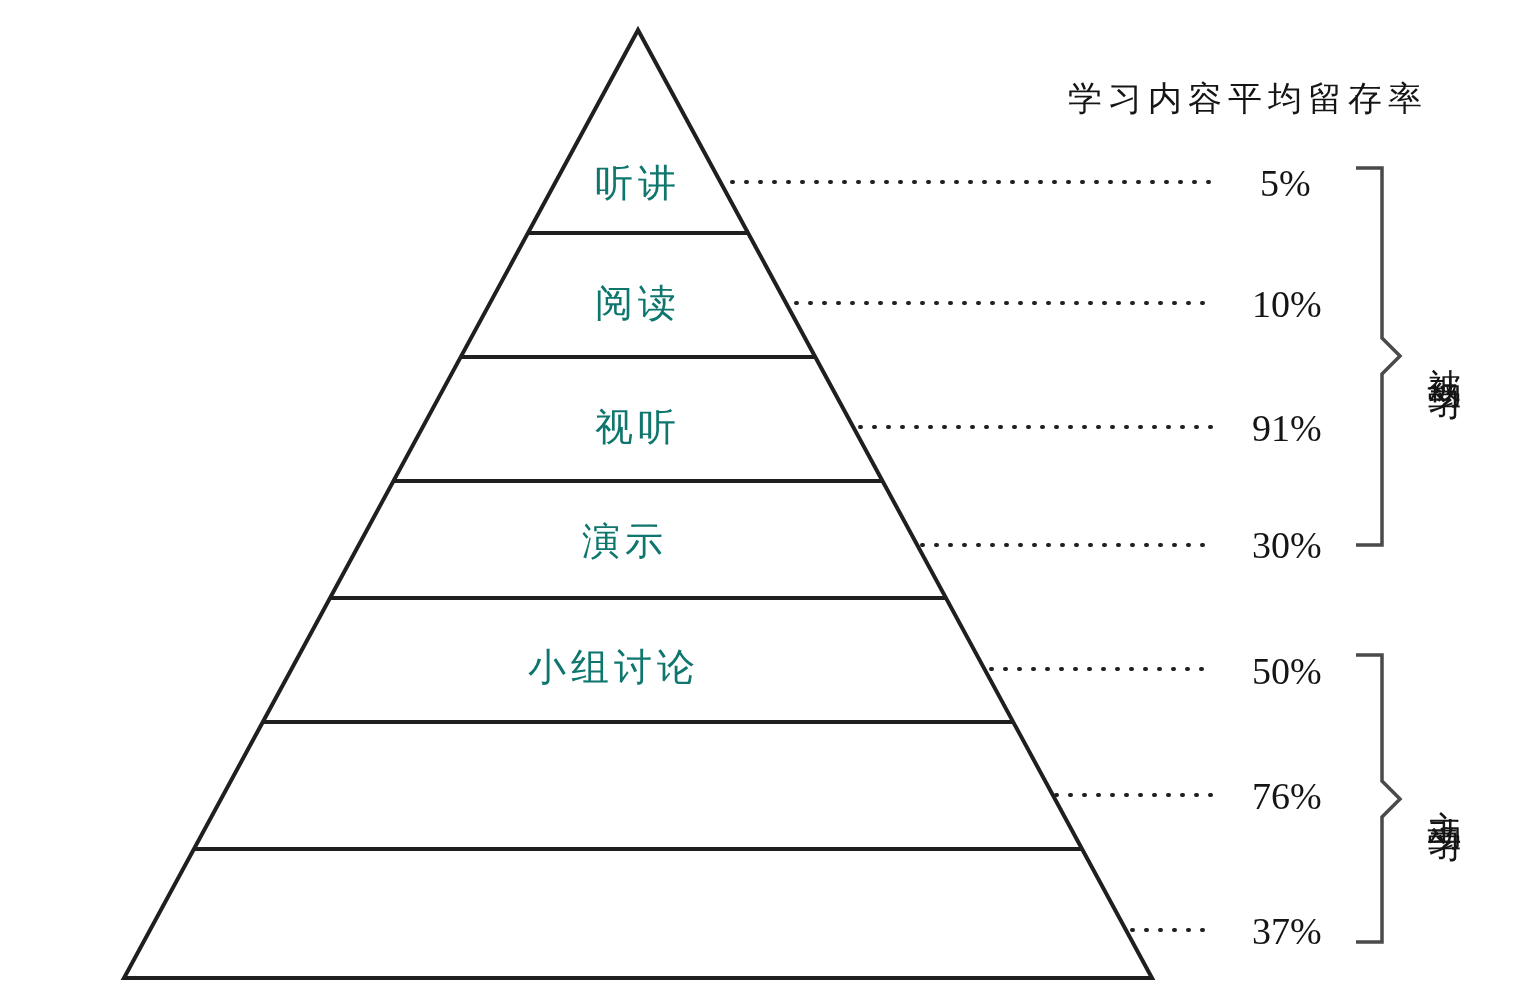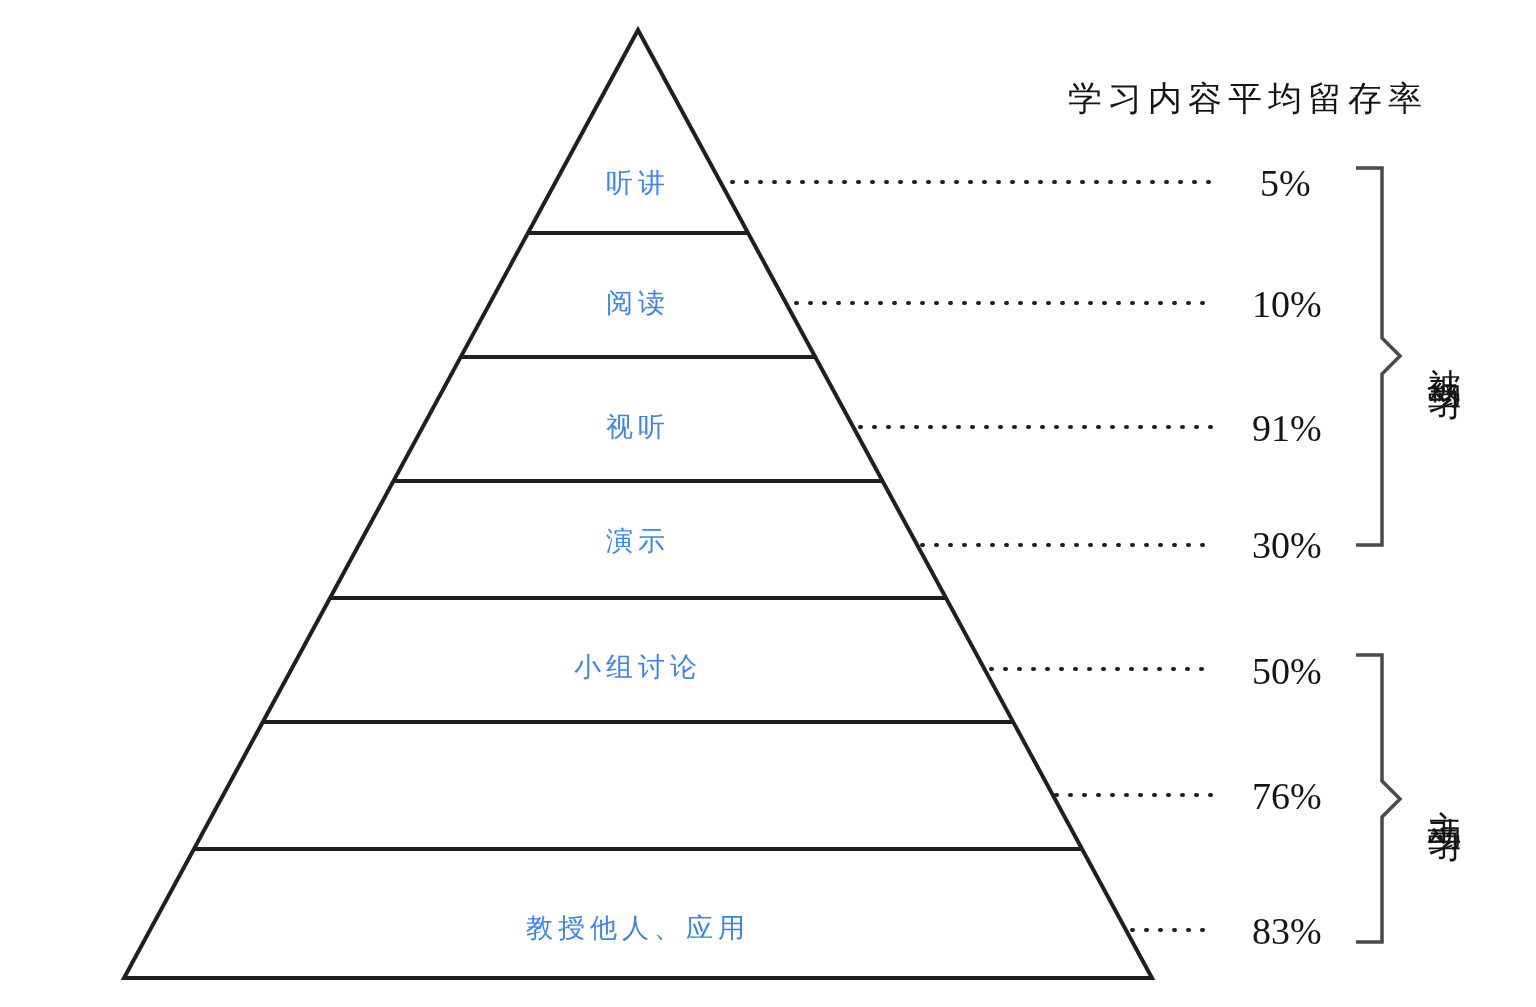--- a/index.html
+++ b/index.html
@@ -24,23 +24,23 @@
     left: 0;
     top: 0;
     width: 1536px;
     height: 1007px;
   }
   .layer-label {
     position: absolute;
     transform: translate(-50%, -50%);
     white-space: nowrap;
     font-family: "DejaVu Serif", "Liberation Serif", serif;
-    font-size: 27px;
+    font-size: 38px;
     letter-spacing: 5px;
-    color: #3b82f6;
+    color: #0f766e;
   }
   .pct-label {
     position: absolute;
     transform: translate(0, -50%);
     white-space: nowrap;
     font-family: "Liberation Serif", "DejaVu Serif", serif;
     font-size: 38px;
     color: #151515;
   }
   .title-label {
@@ -91,28 +91,27 @@
     <path d="M 1332 168 L 1358 168 L 1358 338 L 1376 356 L 1358 374 L 1358 545 L 1332 545" fill="none" stroke="#4a4a4a" stroke-width="3.5" stroke-linecap="butt" stroke-linejoin="miter"></path>
 
     <path d="M 1332 655 L 1358 655 L 1358 781 L 1376 799 L 1358 817 L 1358 942 L 1332 942" fill="none" stroke="#4a4a4a" stroke-width="3.5" stroke-linecap="butt" stroke-linejoin="miter"></path>
   </svg>
 
   <div class="title-label" style="left:1224px; top:99px;">学习内容平均留存率</div>
 
   <div class="layer-label" style="left:614px; top:183px;">听讲</div>
   <div class="layer-label" style="left:614px; top:303px;">阅读</div>
   <div class="layer-label" style="left:614px; top:427px;">视听</div>
-  <div class="layer-label" style="left:614px; top:541px;">演示</div>
-  <div class="layer-label" style="left:614px; top:667px;font-family:Liberation Mono, monospace;">小组讨论</div>
-  <div class="layer-label" style="left:614px; top:928px;">教授他人、应用</div>
+  <div class="layer-label" style="left:601px; top:541px;">演示</div>
+  <div class="layer-label" style="left:590px; top:667px;font-family:Liberation Mono, monospace;">小组讨论</div>
 
   <div class="pct-label" style="left:1236px; top:183px;">5%</div>
   <div class="pct-label" style="left:1228px; top:304px;text-align:right;">10%</div>
   <div class="pct-label" style="left:1228px; top:428px;">91%</div>
   <div class="pct-label" style="left:1228px; top:545px;">30%</div>
   <div class="pct-label" style="left:1228px; top:671px;">50%</div>
   <div class="pct-label" style="left:1228px; top:796px;">76%</div>
-  <div class="pct-label" style="left:1228px; top:931px;">83%</div>
+  <div class="pct-label" style="left:1228px; top:931px;">37%</div>
 
   <div class="group-label" style="left:1421px; top:357px;">被动学习</div>
   <div class="group-label" style="left:1421px; top:799px;">主动学习</div>
 
 </div>
 
 </body></html>

